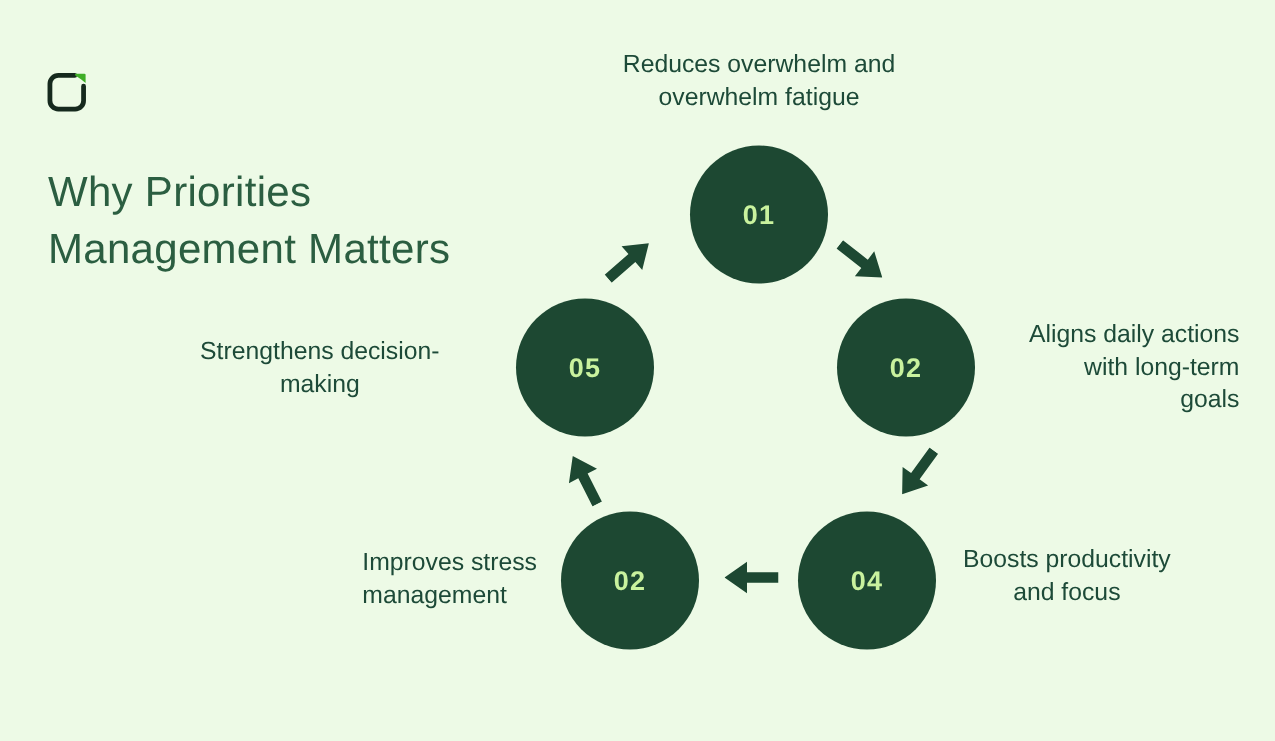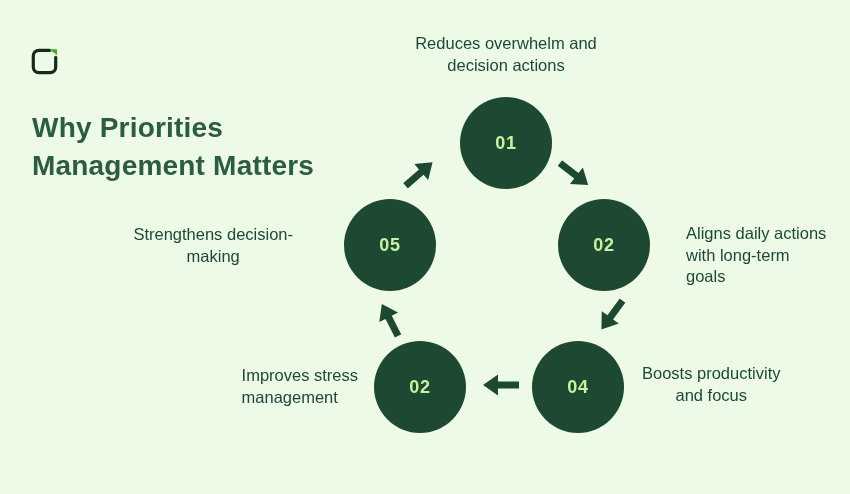--- a/index.html
+++ b/index.html
@@ -36,21 +36,21 @@
 
   
   .title {
     position: absolute;
     left: 32px;
     top: 109px;
     margin: 0;
     width: 300px;
     font-size: 28px;
     line-height: 38px;
-    font-weight: bold;
+    font-weight: normal;
     color: var(--title-text, #2b5e41);
     letter-spacing: 0.2px;
   }
 
   
   .circle {
     position: absolute;
     width: 92px;
     height: 92px;
     border-radius: 50%;
@@ -73,21 +73,21 @@
   .c5 { left: 344px; top: 199px; }
 
   .step-label {
     position: absolute;
     font-size: 16.5px;
     line-height: 21.5px;
     color: var(--label-text, #1d4a38);
     white-space: pre-line;
   }
   .l1 { left: 396px; top: 33px;  width: 220px; text-align: center; }
-  .l2 { left: 686px; top: 213px; text-align: left; margin-top: 10px; }
+  .l2 { left: 686px; top: 213px; text-align: right; }
   .l3 { left: 642px; top: 363px; text-align: center; }
   .l4 { right: 492px; top: 365px; }
   .l5 { right: 557px; top: 224px; text-align: center; }
 
   .arrow {
     position: absolute;
     width: 36px;
     height: 22px;
   }
   .arrow polygon { fill: var(--arrow, #1d4832); }
@@ -125,21 +125,21 @@
       <span class="step-number">04</span>
     </div>
     <div class="circle c4">
       <span class="step-number">02</span>
     </div>
     <div class="circle c5">
       <span class="step-number">05</span>
     </div>
 
     <div class="step-label l1">Reduces overwhelm and
-decision actions</div>
+overwhelm fatigue</div>
     <div class="step-label l2">Aligns daily actions
 with long-term
 goals</div>
     <div class="step-label l3">Boosts productivity
 and focus</div>
     <div class="step-label l4">Improves stress
 management</div>
     <div class="step-label l5">Strengthens decision-
 making</div>
 

